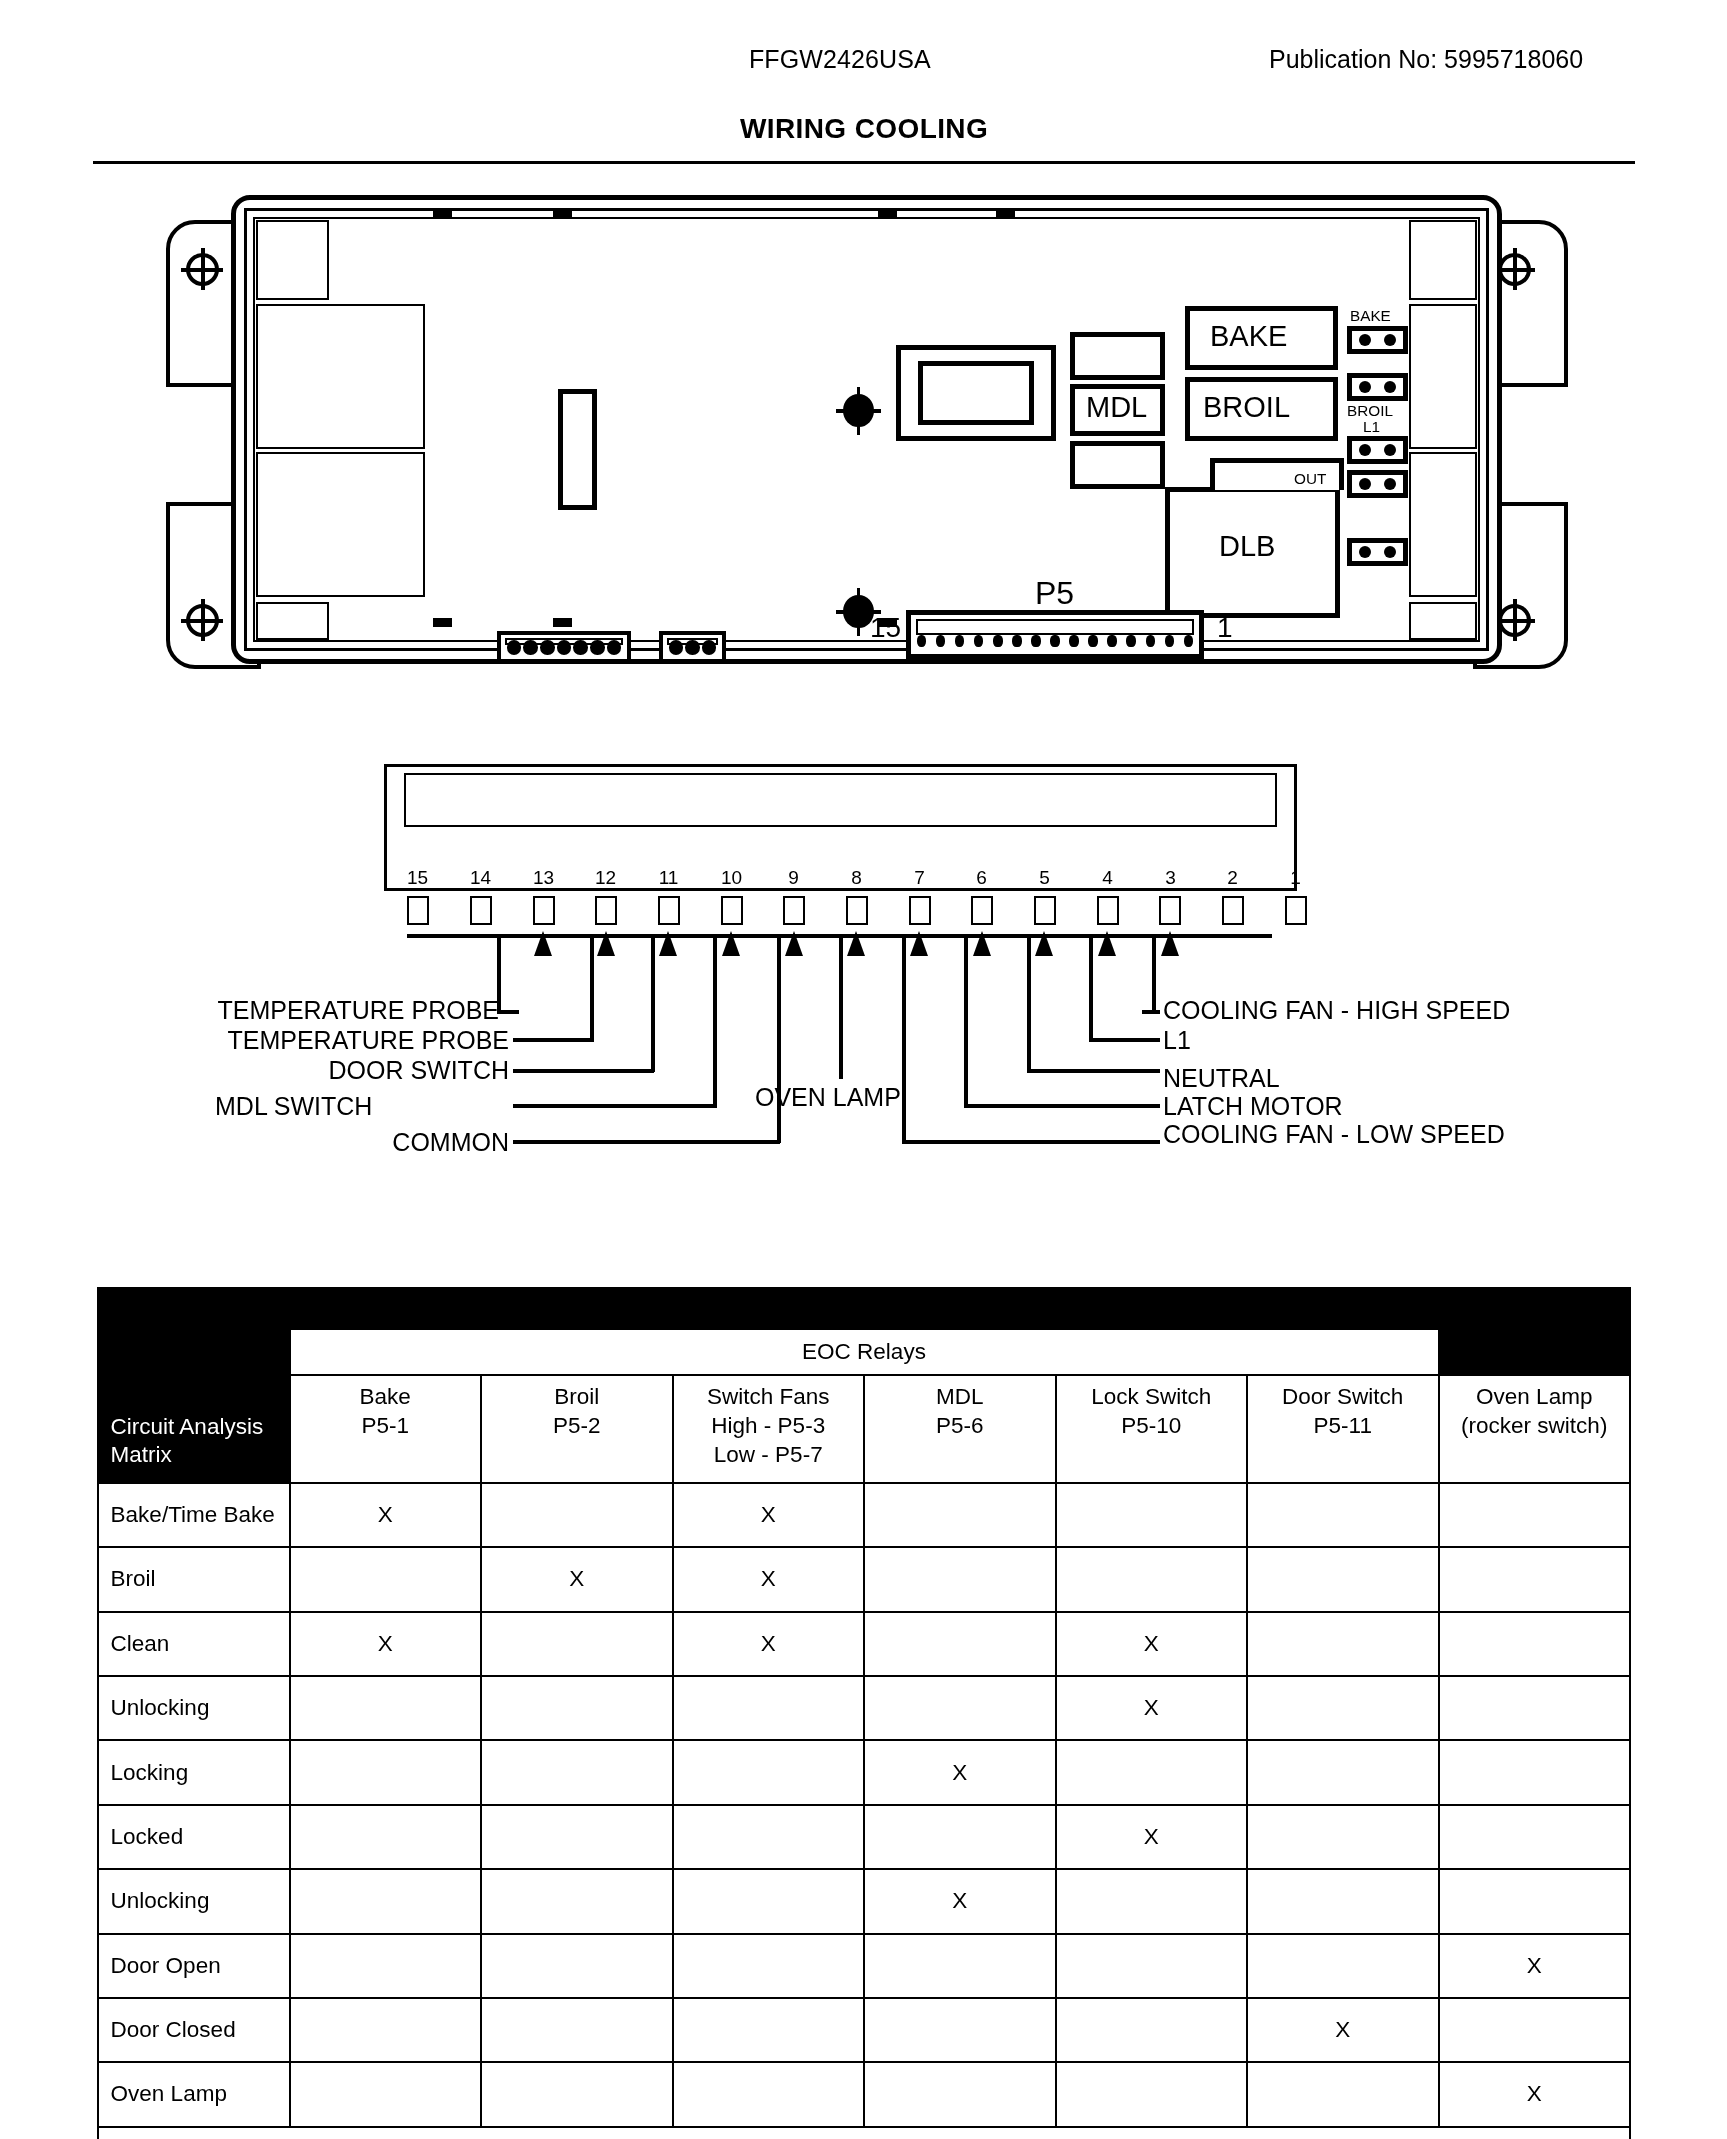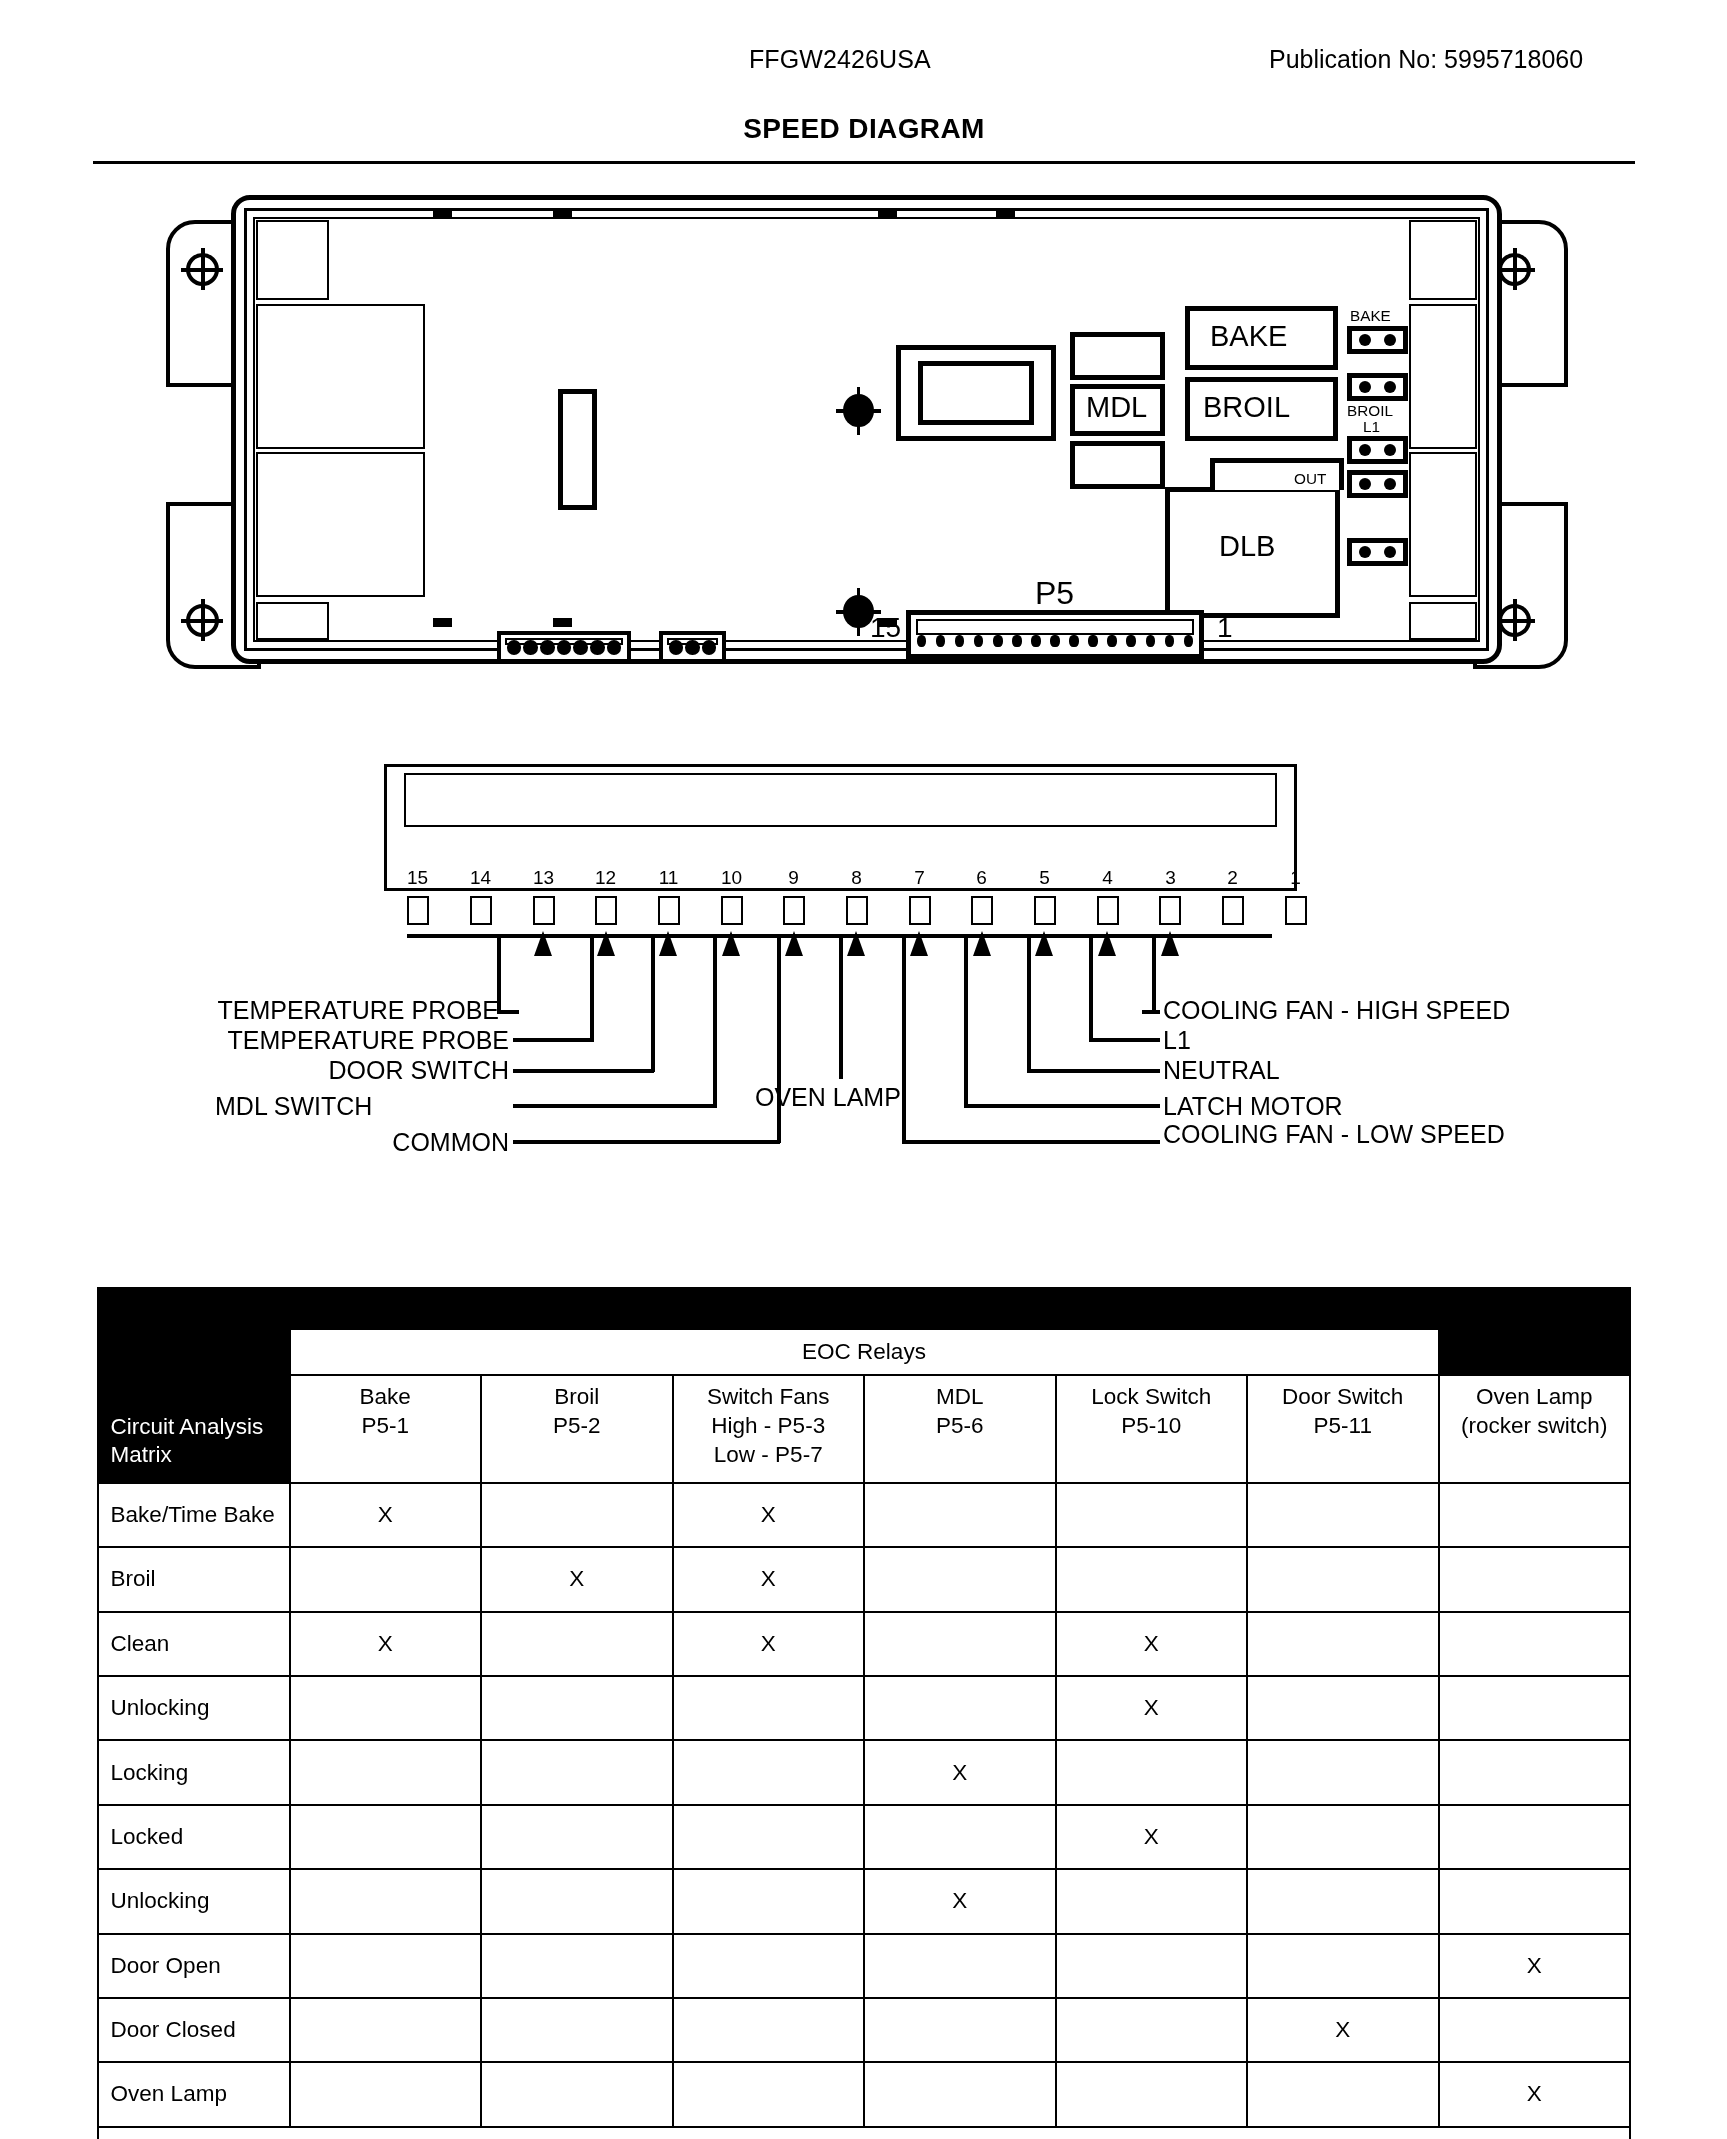--- a/index.html
+++ b/index.html
@@ -79,21 +79,21 @@
   .rowlbl{padding:10.2px 0 10.2px 11.6px !important;height:42px;white-space:nowrap;}
   .cell{text-align:center;height:42px;}
   .note{padding:13px 0 22px 11.6px !important;font-size:22.5px;text-align:left;}
 </style>
 </head>
 <body>
 
 <div class="hdr">
   <div class="hdr-model">FFGW2426USA</div>
   <div class="hdr-pub">Publication No:  5995718060</div>
-  <div class="hdr-title">SPEED DIAGRAM</div>
+  <div class="hdr-title">WIRING COOLING</div>
   <div class="hdr-rule"></div>
 </div>
 
 <div class="pcb-wrap">
 
   <div class="bracket" style="left:166px;top:38px;width:95px;height:167px;border-radius:29px 0 0 0;"></div>
   <div class="bracket" style="left:166px;top:320px;width:95px;height:167px;border-radius:0 0 0 29px;"></div>
 
   <div class="screw" style="left:186px;top:71px;"></div>
   <div class="screw" style="left:186px;top:422px;"></div>
@@ -300,21 +300,21 @@
   <div class="ln" style="left:1142px;top:294px;width:18px;height:3.6px;"></div>
 
   <div class="leadlbl l" style="left:215px;top:280px;width:284px;text-align:right;">TEMPERATURE PROBE</div>
   <div class="leadlbl l" style="left:215px;top:310px;width:294px;text-align:right;">TEMPERATURE PROBE</div>
   <div class="leadlbl l" style="left:215px;top:340px;width:294px;text-align:right;">DOOR SWITCH</div>
   <div class="leadlbl l" style="left:215px;top:376px;width:294px;text-align:left;">MDL SWITCH</div>
   <div class="leadlbl l" style="left:215px;top:412px;width:294px;">COMMON</div>
 
   <div class="leadlbl r" style="left:1163px;top:280px;">COOLING FAN - HIGH SPEED</div>
   <div class="leadlbl r" style="left:1163px;top:310px;">L1</div>
-  <div class="leadlbl r" style="left:1163px;top:340px;">NEUTRAL</div>
+  <div class="leadlbl r" style="left:1163px;top:348px;">NEUTRAL</div>
   <div class="leadlbl r" style="left:1163px;top:376px;">LATCH MOTOR</div>
   <div class="leadlbl r" style="left:1163px;top:404px;">COOLING FAN - LOW SPEED</div>
 
   <div class="leadlbl" style="left:755px;top:367px;">OVEN LAMP</div>
 </div>
 
 <div class="tbl-wrap">
   <table class="cam">
     <thead>
       <tr>

